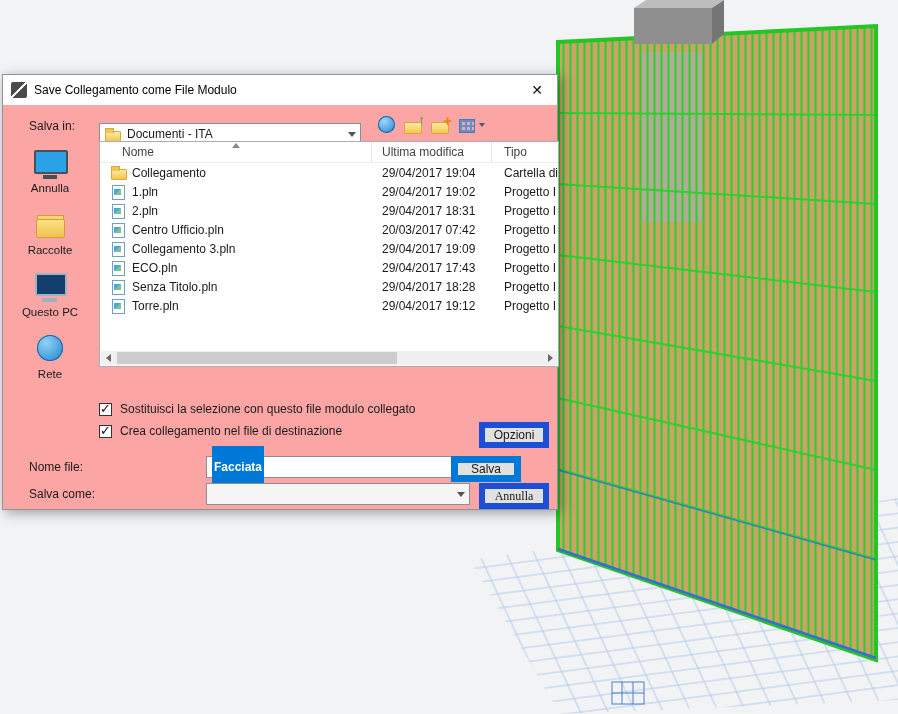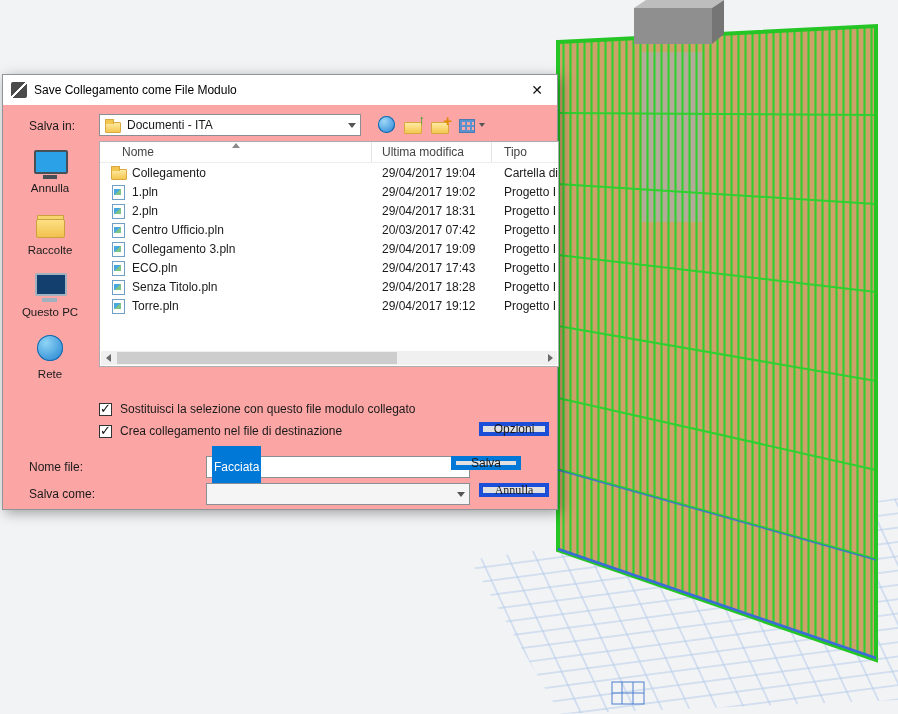--- a/index.html
+++ b/index.html
@@ -17,21 +17,21 @@
               background:linear-gradient(135deg,#4a4a4a 0 46%,#fff 46% 54%,#4a4a4a 54% 100%); border-radius:2px; }
   .titlebar .title { flex:1; font-size:12px; color:#000; }
   .close-btn { font-size:14px; color:#111; padding:2px 4px; cursor:default; }
 
   .lbl { position:absolute; color:#1a1a1a; }
 
   
   .combo { position:absolute; height:22px; background:#fff; border:1px solid #8a8f96; display:flex; align-items:center; padding-left:5px; }
   .combo .chevzone { margin-left:auto; width:17px; height:100%; display:flex; align-items:center; justify-content:center; }
   .chev { width:0; height:0; border-left:4px solid transparent; border-right:4px solid transparent; border-top:5px solid #555; }
-  .combo-savein { left:96px; top:39px; width:262px; }
+  .combo-savein { left:96px; top:48px; width:262px; }
   .combo-savein .folder-mini { width:16px; height:13px; position:relative; margin-right:6px; flex:0 0 16px; }
   .folder-mini::before { content:""; position:absolute; left:0; top:3px; width:14px; height:9px;
         background:linear-gradient(#ffe9a2,#f3c74f); border:1px solid #d9a83f; border-radius:1px; }
   .folder-mini::after { content:""; position:absolute; left:0; top:0; width:7px; height:4px;
         background:#f3c74f; border:1px solid #d9a83f; border-bottom:none; border-radius:1px 1px 0 0; }
 
   
   .tb { position:absolute; left:372px; top:38px; display:flex; align-items:center; gap:3px; }
   .tb-btn { width:24px; height:24px; position:relative; }
   .icon-globe-back::before { content:""; position:absolute; left:3px; top:3px; width:17px; height:17px; border-radius:50%;
@@ -96,26 +96,26 @@
   .sb-thumb { width:280px; height:12px; background:#cdcdcd; margin-left:2px; }
   .sb-arrow.right { margin-left:auto; }
 
   
   .opts { position:absolute; left:96px; top:327px; }
   .opt-row { display:flex; align-items:center; margin-bottom:8px; cursor:default; }
   .cb { width:13px; height:13px; border:1px solid #333; background:#fff; position:relative; margin-right:8px; flex:0 0 13px; }
   .cb[data-checked="true"]::after { content:"✓"; position:absolute; left:0; top:-3px; font-size:13px; font-weight:bold; color:#111; }
 
   
-  .btn { position:absolute; width:70px; height:14px; background:#e1e1e1; border:4px solid #1d4ed8;
+  .btn { position:absolute; width:70px; height:26px; background:#e1e1e1; border:6px solid #1d4ed8;
          display:flex; align-items:center; justify-content:center; font-size:12px; cursor:default; }
   .btn-default { border-color:#0078d7; box-shadow:inset 0 0 0 1px #0078d7; }
 
   .combo-filename { left:203px; top:381px; width:264px; }
-  .sel-text { background:#0078d7; color:#fff; padding:14px 2px; }
+  .sel-text { background:#0078d7; color:#fff; padding:14px 2px;font-weight:bold; }
   .combo-saveas { left:203px; top:408px; width:264px; background:#f5f5f5; }
   .combo-saveas .val { white-space:nowrap; overflow:hidden; }
 </style>
 </head>
 <body>
 
 <div class="viewport">
   <svg width="898" height="714" viewBox="0 0 898 714">
     <defs>
       <pattern id="gpat" width="26" height="15" patternUnits="userSpaceOnUse" patternTransform="matrix(1,-0.13,0.42,0.9,0,0)">

